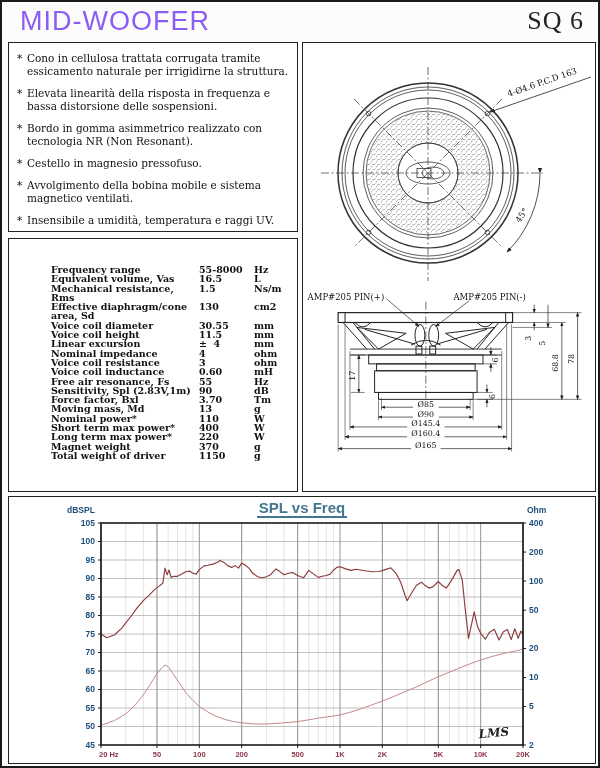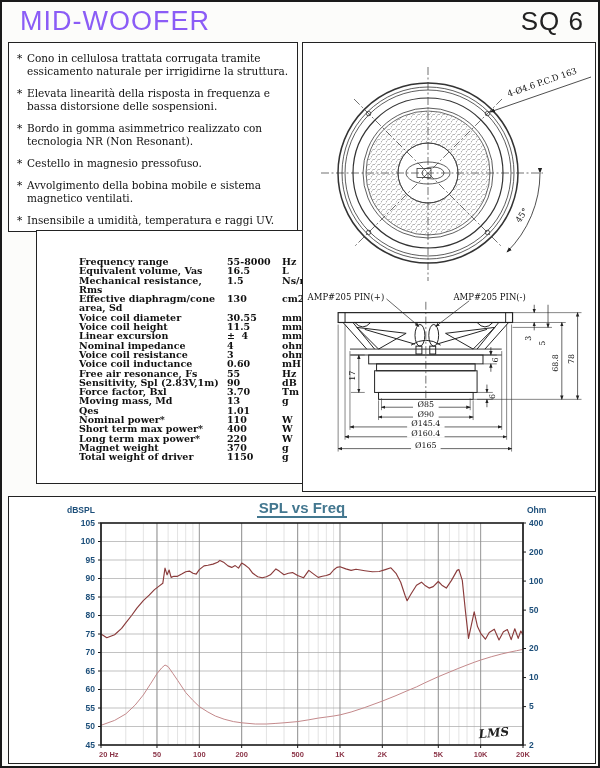--- a/index.html
+++ b/index.html
@@ -1,30 +1,30 @@
 <!DOCTYPE html>
 <html><head>
 <meta charset="utf-8">
 <style>
   html,body{margin:0;padding:0;background:#e8e8e8;}
   .page{position:relative;width:600px;height:768px;background:#fcfcfa;border:2px solid #1a1a1a;
         box-sizing:border-box;font-family:"DejaVu Serif",serif;color:#111;overflow:hidden;}
   
   .hdr-left{position:absolute;left:18px;top:4px;font-family:"Liberation Sans",sans-serif;
         font-size:27px;font-weight:400;letter-spacing:1px;color:#8b5cf6;}
-  .hdr-right{position:absolute;right:14px;top:4px;font-family:Liberation Sans, sans-serif;
+  .hdr-right{position:absolute;right:14px;top:4px;font-family:Liberation Serif, serif;
         font-size:26px;font-weight:400;letter-spacing:1px;color:#222;}
   .box{position:absolute;border:1.6px solid #222;background:#ffffff;box-sizing:border-box;}
   
   #features-box{left:6px;top:40px;width:290px;height:190px;padding:9px 6px 0 8px;}
   .feat{display:flex;margin-bottom:9px;font-size:10.5px;line-height:13px;}
   .feat .star{width:10px;flex:0 0 10px;}
   .feat .ftext{flex:1;}
   
-  #specs-box{left:6px;top:228px;width:290px;height:254px;padding:26px 0 0 42px;margin-left:28px;}
+  #specs-box{left:6px;top:236px;width:290px;height:254px;padding:26px 0 0 42px;}
   .srow{display:flex;font-weight:bold;font-size:9.5px;line-height:9.3px;}
   .srow .lbl{flex:0 0 148px;}
   .srow .val{flex:0 0 50px;text-align:left;white-space:pre;}
   .srow .unit{margin-left:5px;}
   
   #drawings-box{left:300px;top:40px;width:294px;height:450px;}
   #drawings-box svg{display:block;}
   .dwg-text{font-family:"DejaVu Serif",serif;fill:#111;}
   
   #chart-box{left:6px;top:494px;width:588px;height:268px;}
@@ -131,25 +131,20 @@
       </div>
       <div class="srow">
         <span class="lbl">Force factor, Bxl</span>
         <span class="val">3.70</span>
         <span class="unit">Tm</span>
       </div>
       <div class="srow">
         <span class="lbl">Moving mass, Md</span>
         <span class="val">13</span>
         <span class="unit">g</span>
-      </div>
-      <div class="srow">
-        <span class="lbl">Qes</span>
-        <span class="val">1.01</span>
-        <span class="unit"></span>
       </div>
       <div class="srow">
         <span class="lbl">Nominal power*</span>
         <span class="val">110</span>
         <span class="unit">W</span>
       </div>
       <div class="srow">
         <span class="lbl">Short term max power*</span>
         <span class="val">400</span>
         <span class="unit">W</span>

